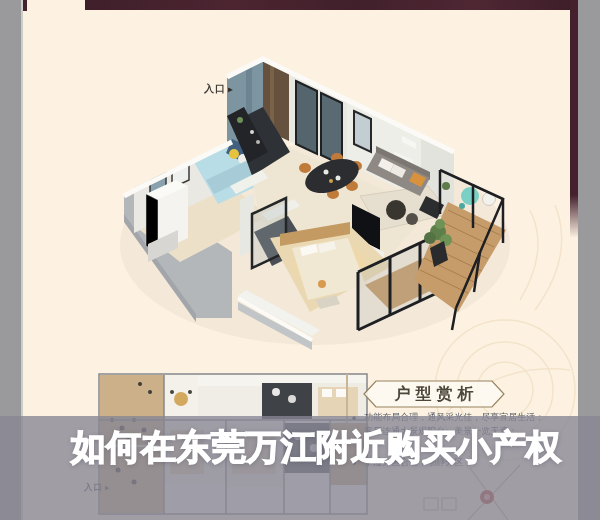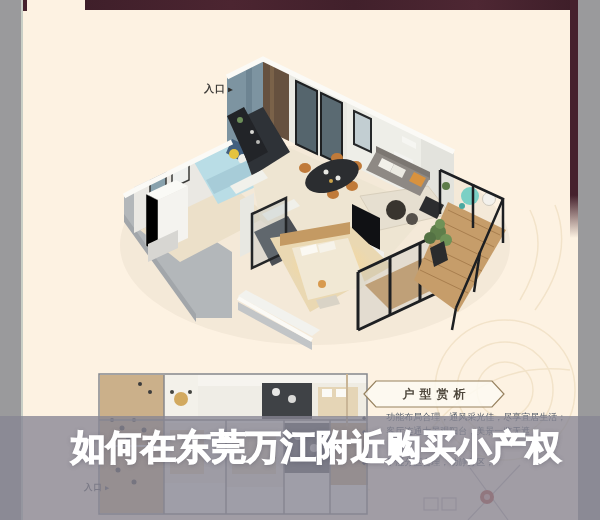--- a/index.html
+++ b/index.html
@@ -18,24 +18,24 @@
   svg.layer2{position:absolute;left:0;top:0;z-index:2;}
   .entry-top{position:absolute;left:204px;top:82px;z-index:2;font-size:10px;font-weight:bold;
              color:#3e3c39;letter-spacing:1px;display:flex;align-items:center;gap:2px;}
   .entry-top .arr{font-size:8px;color:#2e2c2a;}
   .entry-bottom{position:absolute;left:84px;top:482px;z-index:2;font-size:8.5px;font-weight:bold;
              color:#55555c;letter-spacing:1px;display:flex;align-items:center;gap:2px;}
   .entry-bottom .arr{font-size:7px;}
   .vline{position:absolute;left:346px;top:374px;width:2px;height:52px;background:#c9b596;z-index:2;}
   .banner{position:absolute;left:358px;top:380px;width:152px;height:28px;z-index:2;}
   .banner-text{position:absolute;left:358px;top:380px;width:152px;height:28px;z-index:2;
-             display:flex;align-items:center;justify-content:center;font-size:12px;font-weight:bold;
+             display:flex;align-items:center;justify-content:center;font-size:16px;font-weight:bold;
              color:#4d463b;letter-spacing:5px;text-indent:5px;}
-  .bullet{position:absolute;left:362px;z-index:2;font-size:9px;color:#4f5866;white-space:nowrap;
-             display:flex;align-items:center;gap:20px;}
+  .bullet{position:absolute;left:352px;z-index:2;font-size:9px;color:#4f5866;white-space:nowrap;
+             display:flex;align-items:center;gap:8px;}
   .bullet .mk{font-size:7px;color:#3f4654;}
   .b1{top:411px;} .b2{top:425px;} .b3{top:456px;}
   .overlay{position:absolute;left:0;top:416px;width:600px;height:104px;z-index:5;
              background:rgba(134,133,147,0.78);}
   .caption{position:absolute;left:16px;top:428px;width:600px;z-index:7;text-align:center;
              font-size:35px;line-height:44px;font-weight:bold;color:#ffffff;
              -webkit-text-stroke:1.4px #ffffff;
              text-shadow:0 1px 5px rgba(62,62,80,0.45);}
 </style>
 </head>

